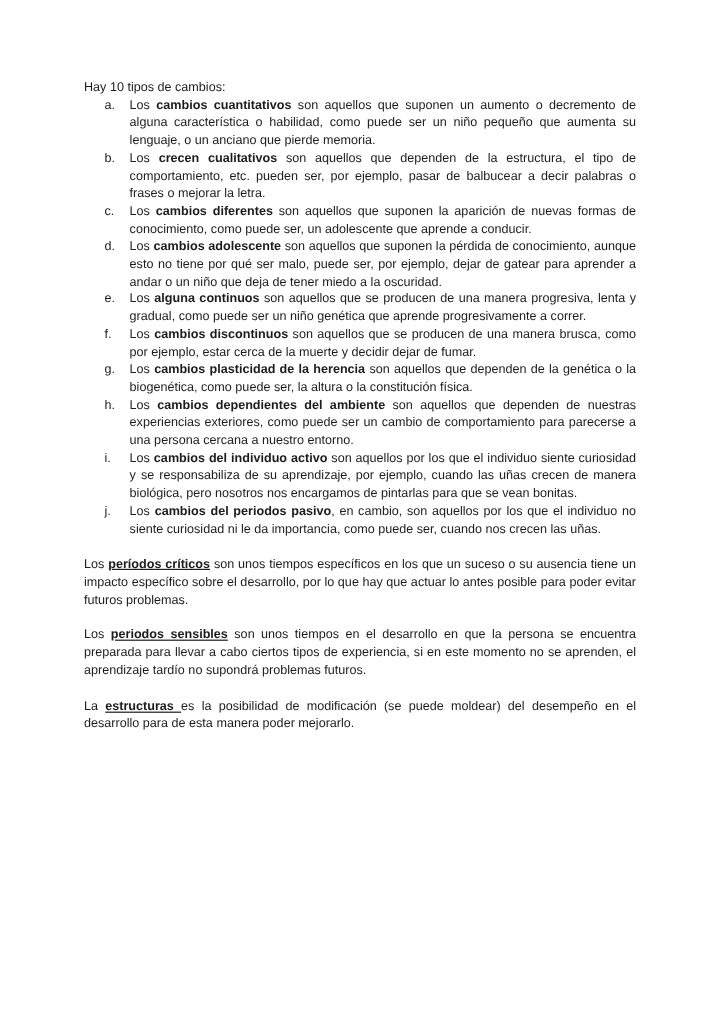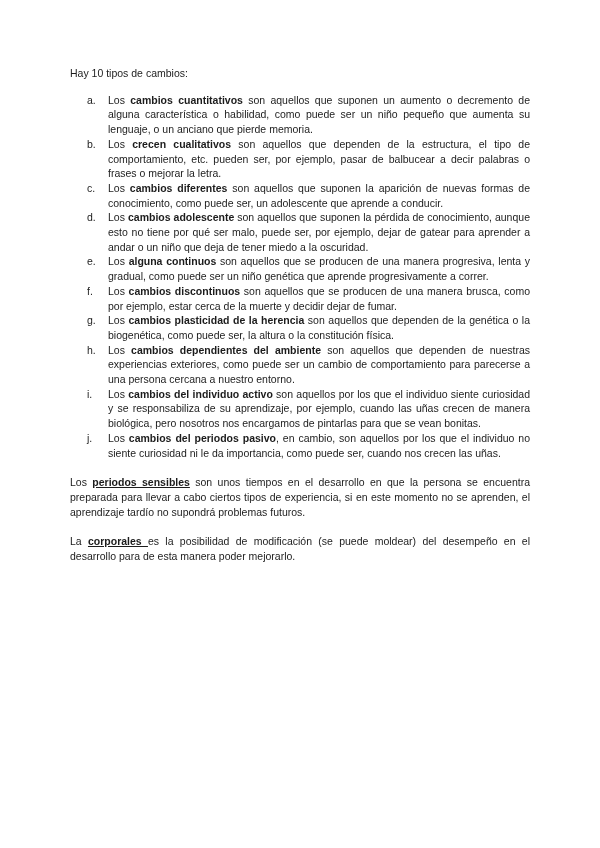--- a/index.html
+++ b/index.html
@@ -9,21 +9,21 @@
     width: 600px;
     height: 848px;
     background: #ffffff;
     color: #1c1c1c;
     font-family: "Liberation Sans", sans-serif;
     font-size: 10.5px;
     line-height: 14.7px;
     padding: 66px 70px 0 70px;
     overflow: hidden;
   }
-  .intro { margin: 0 0 12px 0; text-align: left; }
+  .intro { margin: 0 0 0 0; text-align: left; }
   ol.changes { margin: 0; padding: 0; list-style: none; }
   ol.changes li {
     position: relative;
     padding-left: 38px;
     text-align: justify;
   }
   ol.changes li .marker {
     position: absolute;
     left: 17px;
     top: 0;
@@ -47,18 +47,19 @@
     <li><span class="marker">d.</span><span>Los </span><span class="term">cambios adolescente</span><span> son aquellos que suponen la pérdida de conocimiento, aunque esto no tiene por qué ser malo, puede ser, por ejemplo, dejar de gatear para aprender a andar o un niño que deja de tener miedo a la oscuridad.</span></li>
     <li><span class="marker">e.</span><span>Los </span><span class="term">alguna continuos</span><span> son aquellos que se producen de una manera progresiva, lenta y gradual, como puede ser un niño genética que aprende progresivamente a correr.</span></li>
     <li><span class="marker">f.</span><span>Los </span><span class="term">cambios discontinuos</span><span> son aquellos que se producen de una manera brusca, como por ejemplo, estar cerca de la muerte y decidir dejar de fumar.</span></li>
     <li><span class="marker">g.</span><span>Los </span><span class="term">cambios plasticidad de la herencia</span><span> son aquellos que dependen de la genética o la biogenética, como puede ser, la altura o la constitución física.</span></li>
     <li><span class="marker">h.</span><span>Los </span><span class="term">cambios dependientes del ambiente</span><span> son aquellos que dependen de nuestras experiencias exteriores, como puede ser un cambio de comportamiento para parecerse a una persona cercana a nuestro entorno.</span></li>
     <li><span class="marker">i.</span><span>Los </span><span class="term">cambios del individuo activo</span><span> son aquellos por los que el individuo siente curiosidad y se responsabiliza de su aprendizaje, por ejemplo, cuando las uñas crecen de manera biológica, pero nosotros nos encargamos de pintarlas para que se vean bonitas.</span></li>
     <li><span class="marker">j.</span><span>Los </span><span class="term">cambios del periodos pasivo</span><span>, en cambio, son aquellos por los que el individuo no siente curiosidad ni le da importancia, como puede ser, cuando nos crecen las uñas.</span></li>
   </ol>
 
 
+  <p class="para"><span>Los </span><span class="uterm">períodos críticos</span><span> son unos tiempos específicos en los que un suceso o su ausencia tiene un impacto específico sobre el desarrollo, por lo que hay que actuar lo antes posible para poder evitar futuros problemas.</span></p>
 
   <p class="para"><span>Los </span><span class="uterm">periodos sensibles</span><span> son unos tiempos en el desarrollo en que la persona se encuentra preparada para llevar a cabo ciertos tipos de experiencia, si en este momento no se aprenden, el aprendizaje tardío no supondrá problemas futuros.</span></p>
 
-  <p class="para"><span>La </span><span class="uterm">corporales </span><span>es la posibilidad de modificación (se puede moldear) del desempeño en el desarrollo para de esta manera poder mejorarlo.</span></p>
+  <p class="para"><span>La </span><span class="uterm">estructuras </span><span>es la posibilidad de modificación (se puede moldear) del desempeño en el desarrollo para de esta manera poder mejorarlo.</span></p>
 
 </div>
 
 </body></html>

